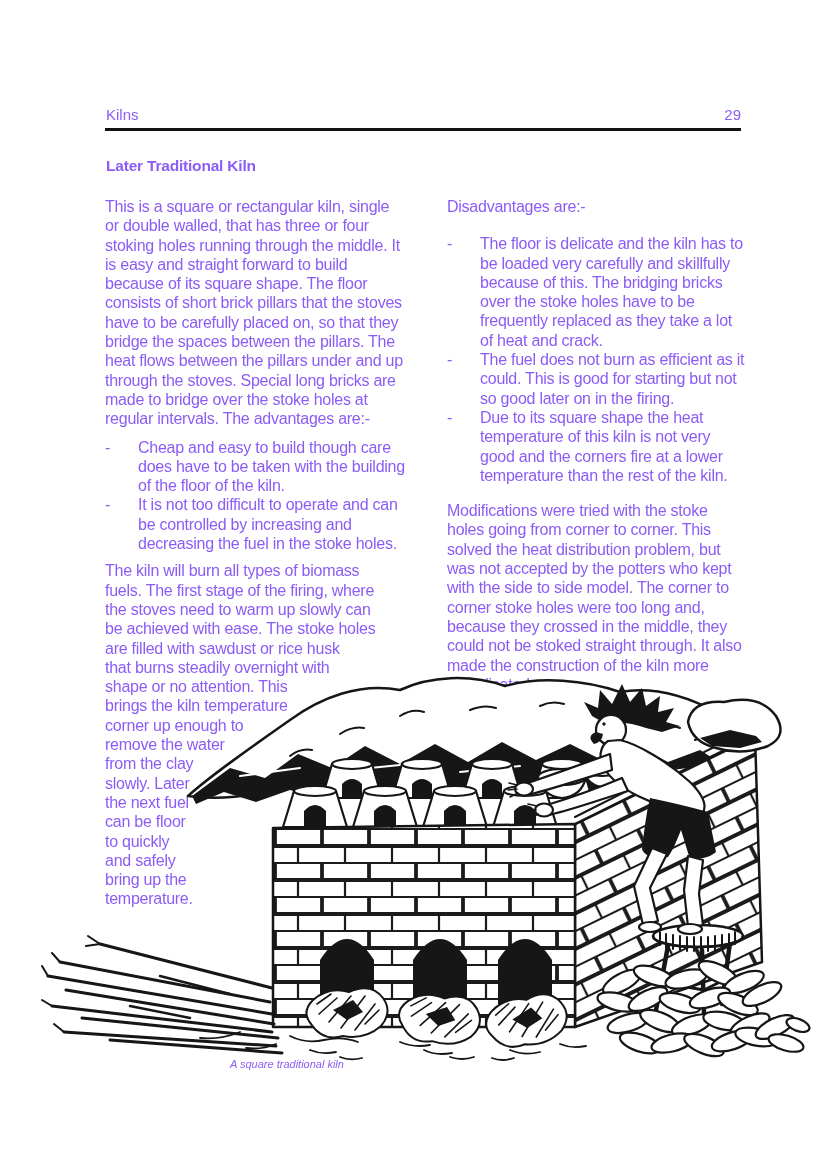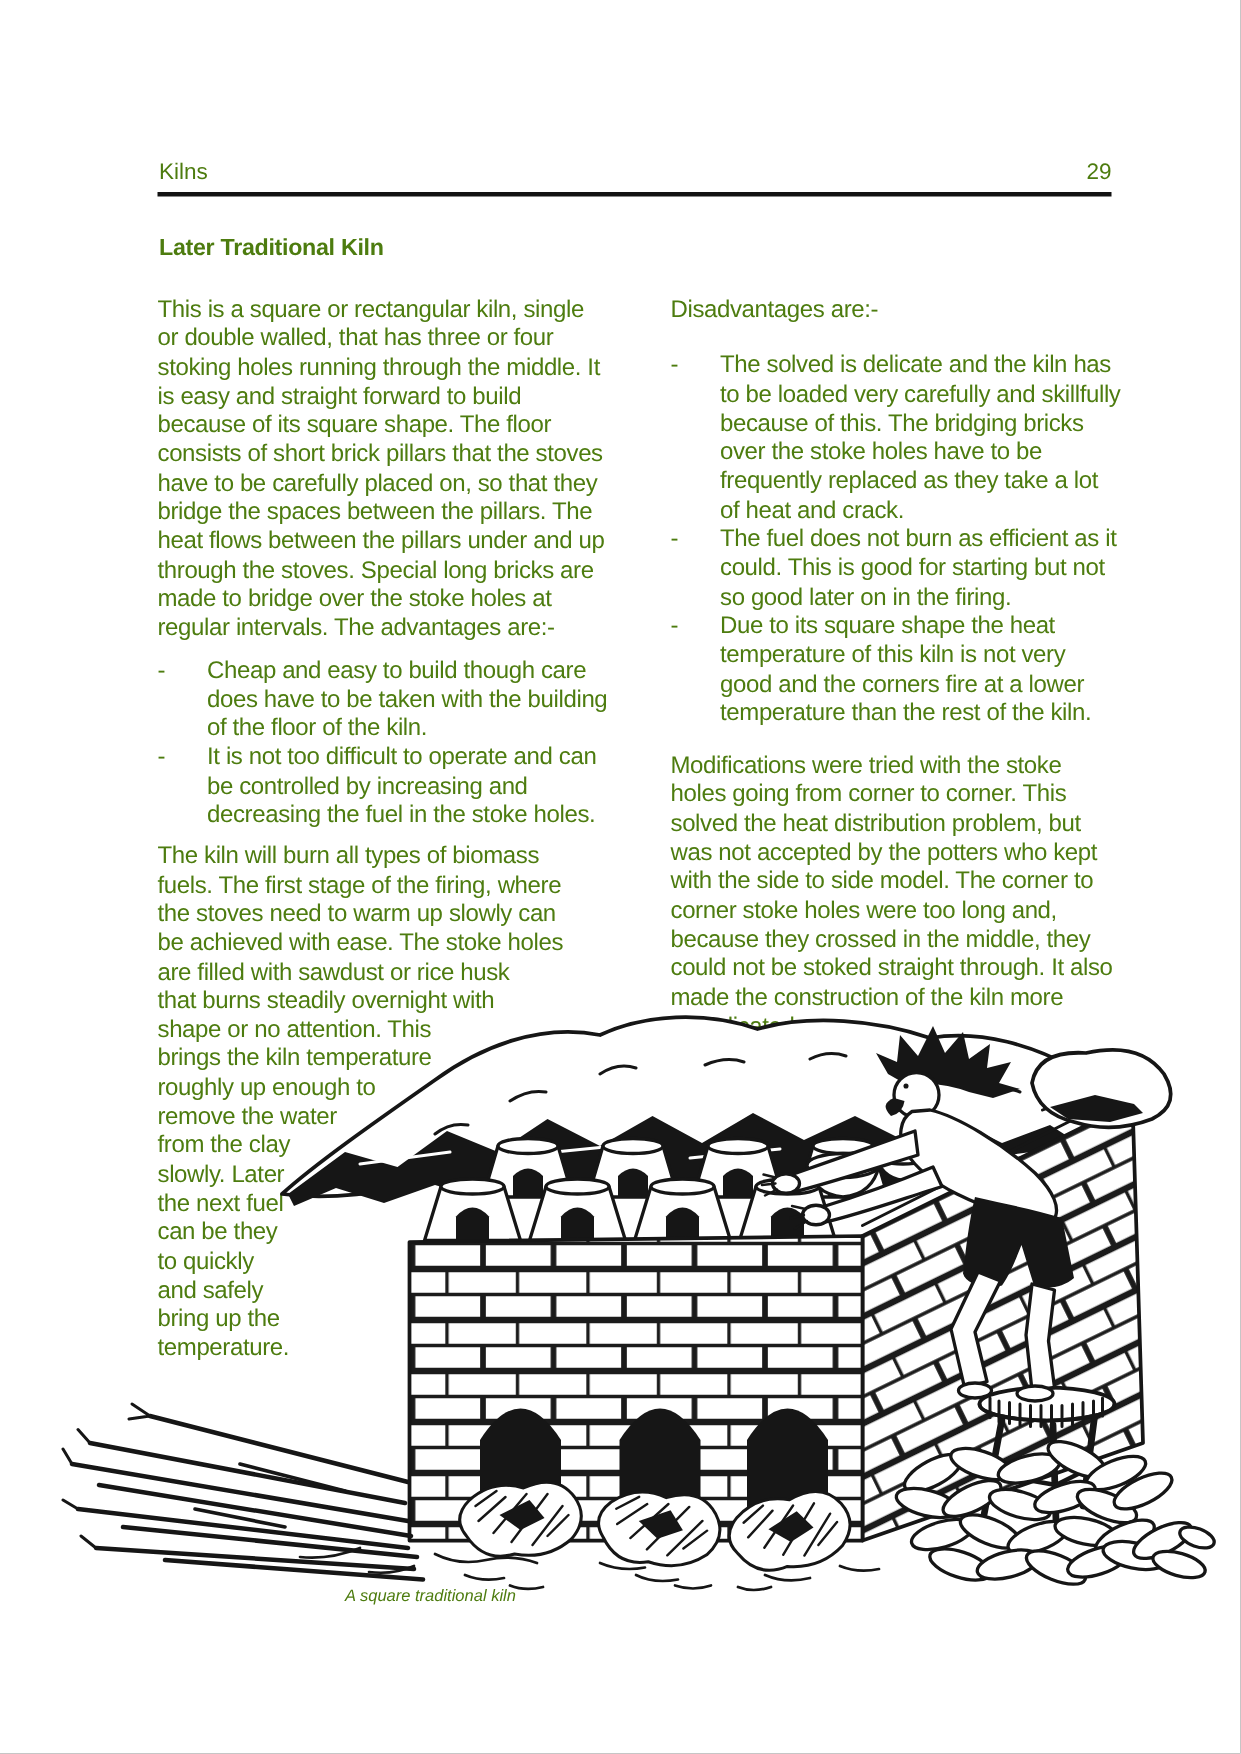--- a/index.html
+++ b/index.html
@@ -1,18 +1,18 @@
 <!DOCTYPE html>
 <html><head>
 <meta charset="utf-8">
 <style>
   html,body{margin:0;padding:0;background:#9a9a9a;}
   .page{
     position:relative;width:827px;height:1169px;margin:0 auto;background:#ffffff;
-    font-family:"Liberation Sans",sans-serif;color:#4d7c0f;overflow:hidden;
+    font-family:"Liberation Sans",sans-serif;color:#8b5cf6;overflow:hidden;
   }
   .header{
     position:absolute;left:105px;top:104px;width:636px;height:24px;
     border-bottom:3px solid #121212;font-size:15px;
   }
   .header .hleft{position:absolute;left:1px;top:2px;}
   .header .hright{position:absolute;right:0;top:2px;}
   .heading{position:absolute;left:106px;top:157px;font-size:15.5px;font-weight:700;letter-spacing:-0.2px;}
   .col{position:absolute;font-size:16px;line-height:19.3px;letter-spacing:-0.25px;}
   .col-left{left:105px;top:197px;width:302px;}
@@ -60,39 +60,39 @@
       </div>
     <div class="lines">
         <div class="textline">The kiln will burn all types of biomass</div>
         <div class="textline">fuels. The first stage of the firing, where</div>
         <div class="textline">the stoves need to warm up slowly can</div>
         <div class="textline">be achieved with ease. The stoke holes</div>
         <div class="textline">are filled with sawdust or rice husk</div>
         <div class="textline">that burns steadily overnight with</div>
         <div class="textline">shape or no attention. This</div>
         <div class="textline">brings the kiln temperature</div>
-        <div class="textline">roughly up enough to</div>
+        <div class="textline">corner up enough to</div>
         <div class="textline">remove the water</div>
         <div class="textline">from the clay</div>
         <div class="textline">slowly. Later</div>
         <div class="textline">the next fuel</div>
-        <div class="textline">can be they</div>
+        <div class="textline">can be floor</div>
         <div class="textline">to quickly</div>
         <div class="textline">and safely</div>
         <div class="textline">bring up the</div>
         <div class="textline">temperature.</div>
       </div>
   </div>
 
   <div class="col col-right">
     <p class="para">Disadvantages are:-</p>
     <div class="bullets">
         <div class="bullet-item">
           <span class="bullet-marker">-</span>
-          <span class="bullet-text">The solved is delicate and the kiln has to be loaded very carefully and skillfully because of this. The bridging bricks over the stoke holes have to be frequently replaced as they take a lot of heat and crack.</span>
+          <span class="bullet-text">The floor is delicate and the kiln has to be loaded very carefully and skillfully because of this. The bridging bricks over the stoke holes have to be frequently replaced as they take a lot of heat and crack.</span>
         </div>
         <div class="bullet-item">
           <span class="bullet-marker">-</span>
           <span class="bullet-text">The fuel does not burn as efficient as it could. This is good for starting but not so good later on in the firing.</span>
         </div>
         <div class="bullet-item">
           <span class="bullet-marker">-</span>
           <span class="bullet-text">Due to its square shape the heat temperature of this kiln is not very good and the corners fire at a lower temperature than the rest of the kiln.</span>
         </div>
       </div>

